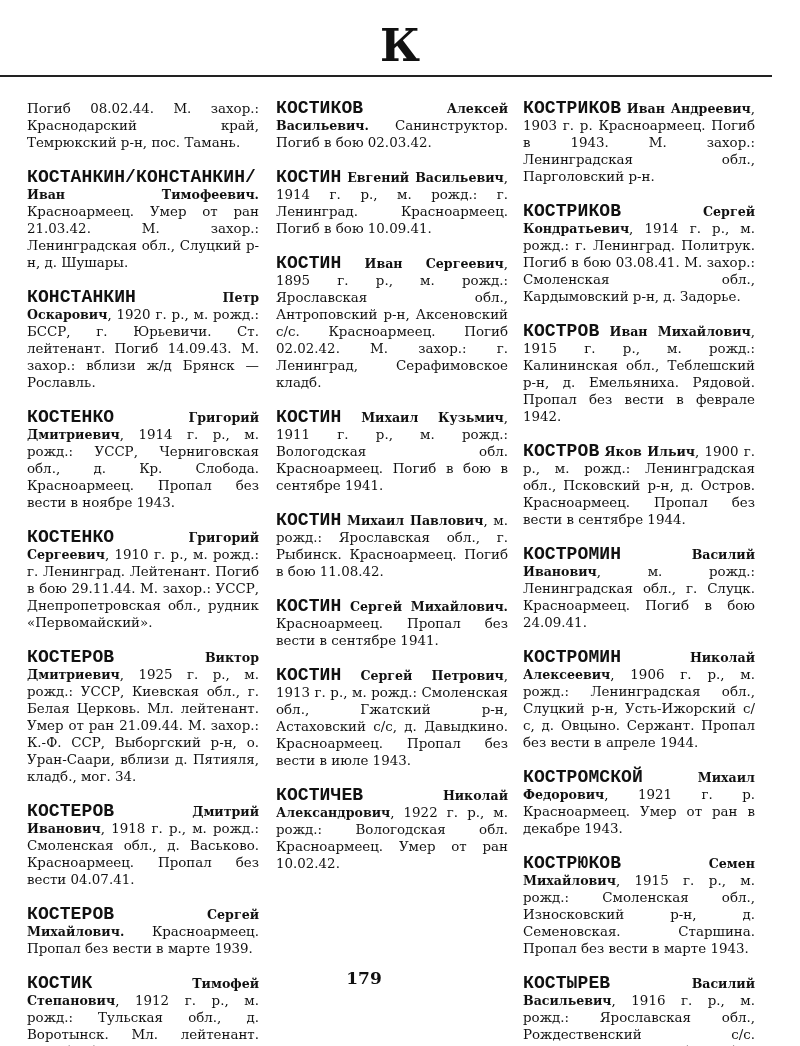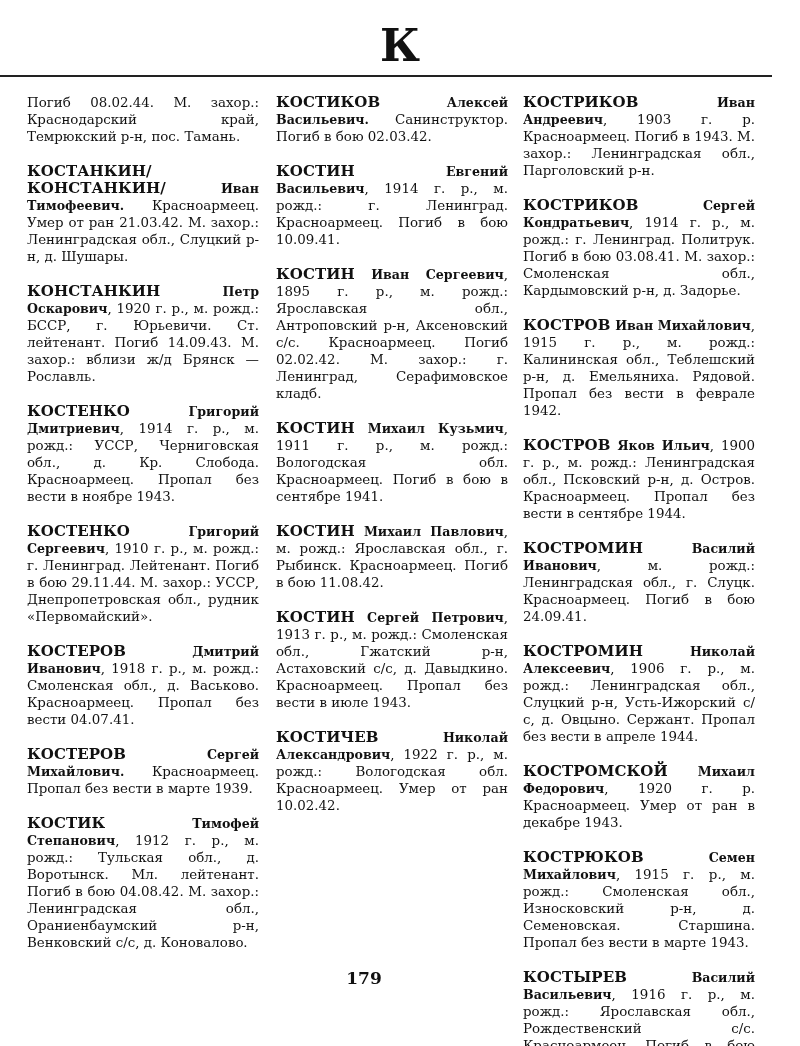--- a/index.html
+++ b/index.html
@@ -6,57 +6,59 @@
     body { width: 800px; height: 1046px; position: relative; overflow: hidden;
            font-family: "DejaVu Serif", "Liberation Serif", serif; color: #111; }
     .page-letter { position: absolute; top: 22px; left: 0; width: 800px; text-align: center;
                    font-family: "DejaVu Serif", serif; font-weight: bold; font-size: 44px; line-height: 48px; }
     .rule { position: absolute; top: 75px; left: 0; width: 772px; height: 2px; background: #222; }
     .col { position: absolute; top: 88px; width: 232px; font-size: 13.4px; line-height: 17px;
            text-align: justify; hyphens: manual; }
     .col1 { left: 27px; }
     .col2 { left: 276px; }
     .col3 { left: 523px; }
-    .entry { margin: 6px 0 18px 0; }
-    .surname { font-weight: bold; font-size: 15px; letter-spacing: 0.1px; }
+    .entry { margin: 12px 0 18px 0; }
+    .surname { font-weight: bold; font-size: 18px; letter-spacing: 0.1px; font-family: Liberation Mono, monospace; }
     .given { font-weight: bold; font-size: 12.6px; }
     .body-text { }
     .page-number { position: absolute; top: 968px; left: 0; width: 728px; text-align: center;
                    font-weight: bold; font-size: 17px; }
   </style>
 </head>
 <body>
 
 <div class="page-letter">К</div>
 <div class="rule"></div>
 
 <div class="col col1">
     <p class="entry"><span class="body-text">Погиб 08.02.44. М. захор.: Краснодарский край, Темрюкский р-н, пос. Тамань.</span></p>
     <p class="entry"><span class="surname">КОСТАНКИН/КОНСТАНКИН/</span> <span class="given">Иван Тимофеевич.</span><span class="body-text"> Красноармеец. Умер от ран 21.03.42. М. захор.: Ленинградская обл., Слуцкий р-н, д. Шушары.</span></p>
     <p class="entry"><span class="surname">КОНСТАНКИН</span> <span class="given">Петр Оскарович</span><span class="body-text">, 1920 г. р., м. рожд.: БССР, г. Юрьевичи. Ст. лейтенант. Погиб 14.09.43. М. захор.: вблизи ж/д Брянск — Рославль.</span></p>
     <p class="entry"><span class="surname">КОСТЕНКО</span> <span class="given">Григорий Дмитриевич</span><span class="body-text">, 1914 г. р., м. рожд.: УССР, Черниговская обл., д. Кр. Слобода. Красноармеец. Пропал без вести в ноябре 1943.</span></p>
     <p class="entry"><span class="surname">КОСТЕНКО</span> <span class="given">Григорий Сергеевич</span><span class="body-text">, 1910 г. р., м. рожд.: г. Ленинград. Лейтенант. Погиб в бою 29.11.44. М. захор.: УССР, Днепропетровская обл., рудник «Первомайский».</span></p>
+    <p class="entry"><span class="surname">КОСТЕРОВ</span> <span class="given">Виктор Дмитриевич</span><span class="body-text">, 1925 г. р., м. рожд.: УССР, Киевская обл., г. Белая Церковь. Мл. лейтенант. Умер от ран 21.09.44. М. захор.: К.-Ф. ССР, Выборгский р-н, о. Уран-Саари, вблизи д. Пятияля, кладб., мог. 34.</span></p>
     <p class="entry"><span class="surname">КОСТЕРОВ</span> <span class="given">Дмитрий Иванович</span><span class="body-text">, 1918 г. р., м. рожд.: Смоленская обл., д. Васьково. Красноармеец. Пропал без вести 04.07.41.</span></p>
     <p class="entry"><span class="surname">КОСТЕРОВ</span> <span class="given">Сергей Михайлович.</span><span class="body-text"> Красноармеец. Пропал без вести в марте 1939.</span></p>
     <p class="entry"><span class="surname">КОСТИК</span> <span class="given">Тимофей Степанович</span><span class="body-text">, 1912 г. р., м. рожд.: Тульская обл., д. Воротынск. Мл. лейтенант. Погиб в бою 04.08.42. М. захор.: Ленинградская обл., Ораниенбаумский р-н, Венковский с/с, д. Коноваловo.</span></p>
   </div>
 <div class="col col2">
     <p class="entry"><span class="surname">КОСТИКОВ</span> <span class="given">Алексей Васильевич.</span><span class="body-text"> Санинструктор. Погиб в бою 02.03.42.</span></p>
     <p class="entry"><span class="surname">КОСТИН</span> <span class="given">Евгений Васильевич</span><span class="body-text">, 1914 г. р., м. рожд.: г. Ленинград. Красноармеец. Погиб в бою 10.09.41.</span></p>
     <p class="entry"><span class="surname">КОСТИН</span> <span class="given">Иван Сергеевич</span><span class="body-text">, 1895 г. р., м. рожд.: Ярославская обл., Антроповский р-н, Аксеновский с/с. Красноармеец. Погиб 02.02.42. М. захор.: г. Ленинград, Серафимовское кладб.</span></p>
     <p class="entry"><span class="surname">КОСТИН</span> <span class="given">Михаил Кузьмич</span><span class="body-text">, 1911 г. р., м. рожд.: Вологодская обл. Красноармеец. Погиб в бою в сентябре 1941.</span></p>
     <p class="entry"><span class="surname">КОСТИН</span> <span class="given">Михаил Павлович</span><span class="body-text">, м. рожд.: Ярославская обл., г. Рыбинск. Красноармеец. Погиб в бою 11.08.42.</span></p>
+    <p class="entry"><span class="surname">КОСТИН</span> <span class="given">Сергей Михайлович.</span><span class="body-text"> Красноармеец. Пропал без вести в сентябре 1941.</span></p>
     <p class="entry"><span class="surname">КОСТИН</span> <span class="given">Сергей Петрович</span><span class="body-text">, 1913 г. р., м. рожд.: Смоленская обл., Гжатский р-н, Астаховский с/с, д. Давыдкино. Красноармеец. Пропал без вести в июле 1943.</span></p>
     <p class="entry"><span class="surname">КОСТИЧЕВ</span> <span class="given">Николай Александрович</span><span class="body-text">, 1922 г. р., м. рожд.: Вологодская обл. Красноармеец. Умер от ран 10.02.42.</span></p>
   </div>
 <div class="col col3">
     <p class="entry"><span class="surname">КОСТРИКОВ</span> <span class="given">Иван Андреевич</span><span class="body-text">, 1903 г. р. Красноармеец. Погиб в 1943. М. захор.: Ленинградская обл., Парголовский р-н.</span></p>
     <p class="entry"><span class="surname">КОСТРИКОВ</span> <span class="given">Сергей Кондратьевич</span><span class="body-text">, 1914 г. р., м. рожд.: г. Ленинград. Политрук. Погиб в бою 03.08.41. М. захор.: Смоленская обл., Кардымовский р-н, д. Задорье.</span></p>
     <p class="entry"><span class="surname">КОСТРОВ</span> <span class="given">Иван Михайлович</span><span class="body-text">, 1915 г. р., м. рожд.: Калининская обл., Теблешский р-н, д. Емельяниха. Рядовой. Пропал без вести в феврале 1942.</span></p>
     <p class="entry"><span class="surname">КОСТРОВ</span> <span class="given">Яков Ильич</span><span class="body-text">, 1900 г. р., м. рожд.: Ленинградская обл., Псковский р-н, д. Остров. Красноармеец. Пропал без вести в сентябре 1944.</span></p>
     <p class="entry"><span class="surname">КОСТРОМИН</span> <span class="given">Василий Иванович</span><span class="body-text">, м. рожд.: Ленинградская обл., г. Слуцк. Красноармеец. Погиб в бою 24.09.41.</span></p>
     <p class="entry"><span class="surname">КОСТРОМИН</span> <span class="given">Николай Алексеевич</span><span class="body-text">, 1906 г. р., м. рожд.: Ленинградская обл., Слуцкий р-н, Усть-Ижорский с/с, д. Овцыно. Сержант. Пропал без вести в апреле 1944.</span></p>
-    <p class="entry"><span class="surname">КОСТРОМСКОЙ</span> <span class="given">Михаил Федорович</span><span class="body-text">, 1920 г. р. Красноармеец. Умер от ран в декабре 1943.</span></p>
+    <p class="entry"><span class="surname">КОСТРОМСКОЙ</span> <span class="given">Михаил Федорович</span><span class="body-text">, 1921 г. р. Красноармеец. Умер от ран в декабре 1943.</span></p>
     <p class="entry"><span class="surname">КОСТРЮКОВ</span> <span class="given">Семен Михайлович</span><span class="body-text">, 1915 г. р., м. рожд.: Смоленская обл., Износковский р-н, д. Семеновская. Старшина. Пропал без вести в марте 1943.</span></p>
     <p class="entry"><span class="surname">КОСТЫРЕВ</span> <span class="given">Василий Васильевич</span><span class="body-text">, 1916 г. р., м. рожд.: Ярославская обл., Рождественский с/с. Красноармеец. Погиб в бою 15.08.43. М. захор.: Ленинградская обл., Мгинский р-н, Марковский с/с, д. Новая.</span></p>
   </div>
 
 <div class="page-number">179</div>
 
 </body></html>

